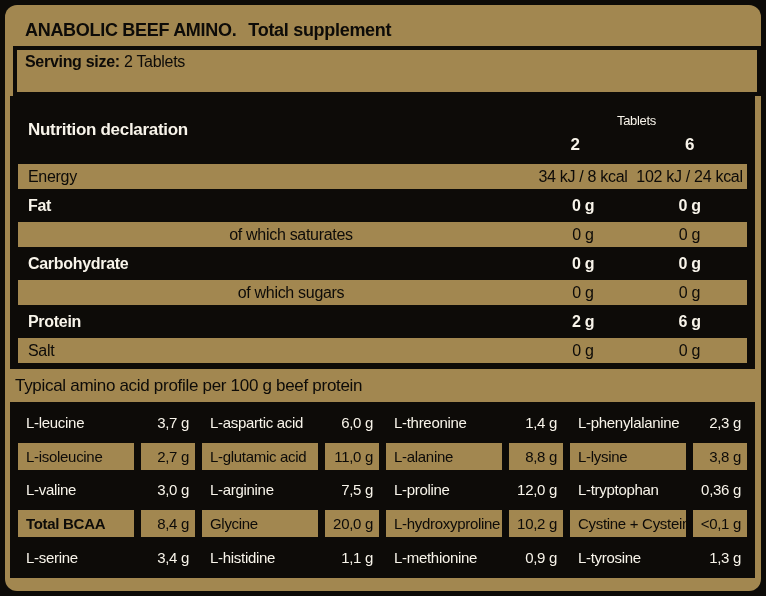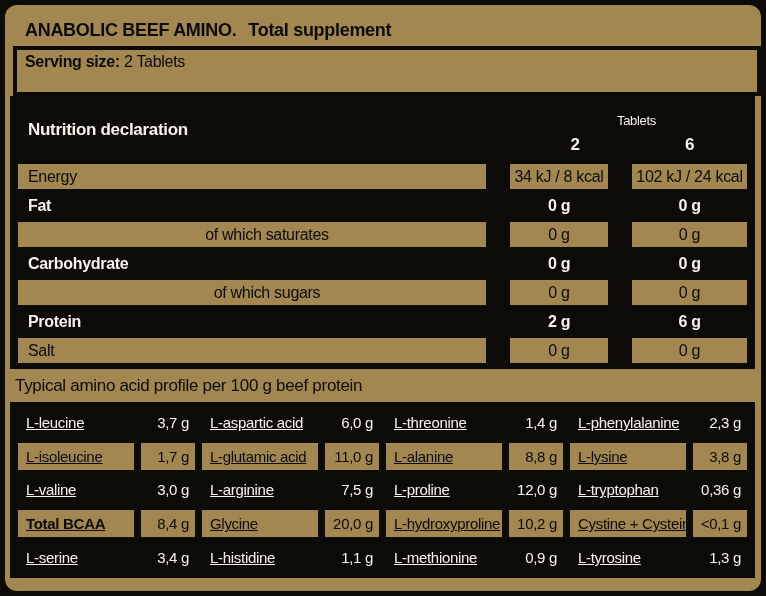--- a/index.html
+++ b/index.html
@@ -17,35 +17,35 @@
   .serving-box b{font-weight:bold;}
 
   
   .nutri{position:absolute;left:5px;top:91px;width:745px;height:273px;background:#0d0b08;
          padding:0 8px;box-sizing:border-box;color:#f8f4ea;}
   .nutri-head{display:grid;grid-template-columns:1fr 98px 115px;column-gap:8px;height:64px;
               padding-top:2px;}
   .nh-name{grid-row:1 / span 2;align-self:center;font-size:17px;font-weight:bold;padding-left:10px;}
   .nh-tablets{grid-column:2 / span 2;grid-row:1;text-align:center;font-size:13px;font-weight:normal;align-self:end;}
   .nh-col{font-size:17px;font-weight:bold;text-align:center;align-self:center;}
-  .nrow{display:grid;grid-template-columns:1fr 98px 115px;column-gap:24px;height:29px;align-items:center;}
+  .nrow{display:grid;grid-template-columns:1fr 98px 115px;column-gap:0;height:29px;align-items:center;}
   .nrow .cell{height:25px;line-height:25px;overflow:hidden;white-space:nowrap;}
   .nrow .name{padding-left:10px;text-align:left;}
   .nrow .val{text-align:center;}
   .nrow.gold .cell{background:#a28750;color:#0d0b08;font-weight:normal;}
   .nrow.dark .cell{background:transparent;color:#f8f4ea;font-weight:bold;}
   .nrow.indent .name{padding-left:30px;text-align:center;}
 
   
   .amino-title{position:absolute;left:10px;top:371px;font-size:17px;color:#0d0b08;white-space:nowrap;}
   .amino{position:absolute;left:5px;top:397px;width:745px;height:176px;background:#0d0b08;
          padding:0 8px;box-sizing:border-box;display:flex;flex-direction:column;justify-content:space-evenly;}
   .arow{display:grid;grid-template-columns:repeat(4, 1fr 54px);column-gap:7px;height:27px;align-items:center;}
   .arow .cell{height:27px;line-height:27px;overflow:hidden;white-space:nowrap;font-size:15px;}
-  .arow .aname{padding-left:8px;text-align:left;text-decoration:underline;}
+  .arow .aname{padding-left:8px;text-align:left;}
   .arow .aval{padding-right:6px;text-align:right;}
   .arow.dark .cell{color:#f8f4ea;background:transparent;}
   .arow.gold .cell{color:#0d0b08;background:#a28750;}
   .arow .bold{font-weight:bold;}
 </style>
 </head>
 <body>
 
 <div class="stage">
   <div class="panel">
@@ -114,21 +114,21 @@
         <div class="cell aval">3,7 g</div>
         <div class="cell aname">L-aspartic acid</div>
         <div class="cell aval">6,0 g</div>
         <div class="cell aname">L-threonine</div>
         <div class="cell aval">1,4 g</div>
         <div class="cell aname">L-phenylalanine</div>
         <div class="cell aval">2,3 g</div>
       </div>
       <div class="arow gold">
         <div class="cell aname">L-isoleucine</div>
-        <div class="cell aval">1,7 g</div>
+        <div class="cell aval">2,7 g</div>
         <div class="cell aname">L-glutamic acid</div>
         <div class="cell aval">11,0 g</div>
         <div class="cell aname">L-alanine</div>
         <div class="cell aval">8,8 g</div>
         <div class="cell aname">L-lysine</div>
         <div class="cell aval">3,8 g</div>
       </div>
       <div class="arow dark">
         <div class="cell aname">L-valine</div>
         <div class="cell aval">3,0 g</div>

